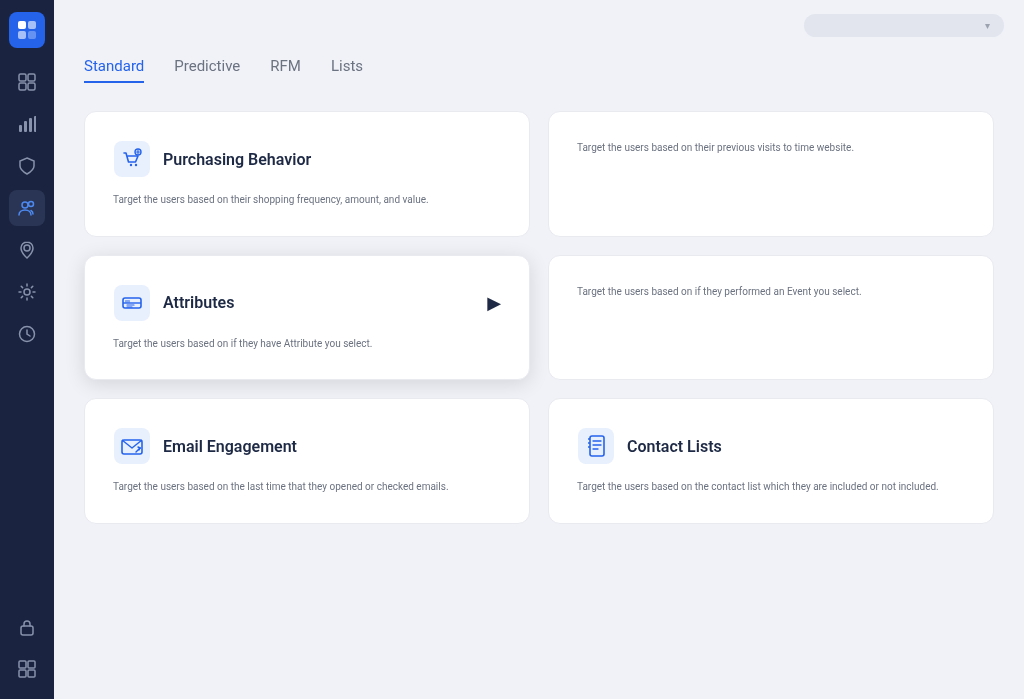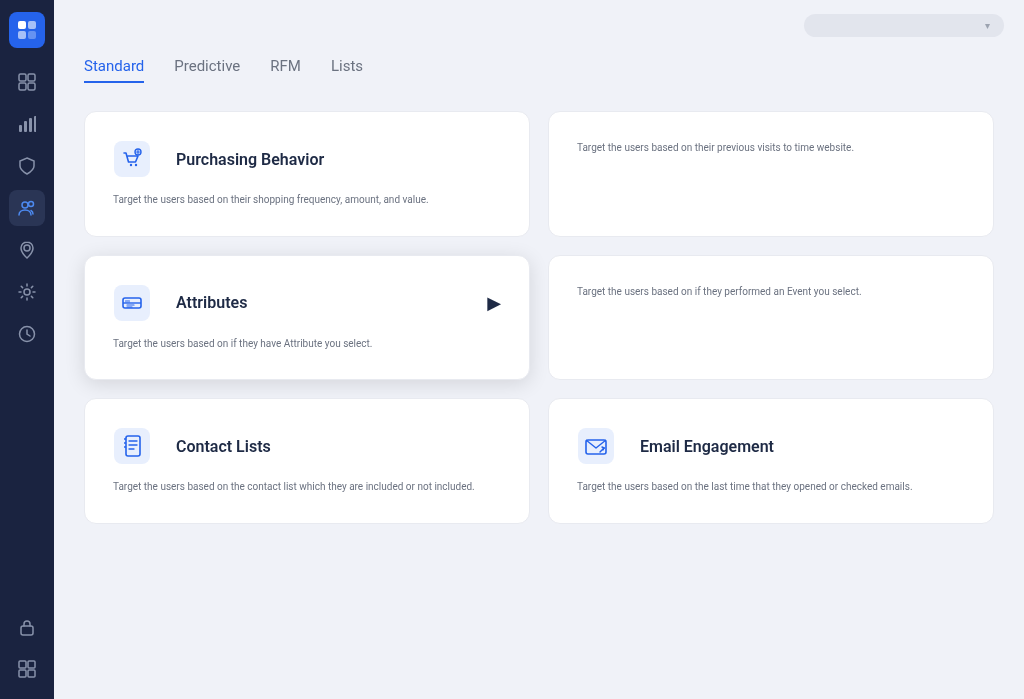--- a/index.html
+++ b/index.html
@@ -126,21 +126,21 @@
       border: 1px solid #e8eaf0;
       transition: box-shadow 0.15s;
     }
     .card.highlighted {
       box-shadow: 0 4px 20px rgba(0,0,0,0.12);
     }
 
     .card-header {
       display: flex;
       align-items: center;
-      gap: 25px;
+      gap: 12px;
       margin-bottom: 14px;
     }
     .card-icon {
       width: 38px;
       height: 38px;
       display: flex;
       align-items: center;
       justify-content: center;
       flex-shrink: 0;
     }
@@ -314,46 +314,46 @@
 
       <div class="card">
         <p class="card-description">Target the users based on if they performed an Event you select.</p>
       </div>
 
       <div class="card">
         <div class="card-header">
           <div class="card-icon">
             <svg width="36" height="36" viewBox="0 0 36 36" fill="none">
               <rect x="0" y="0" width="36" height="36" rx="8" fill="#e8effd"></rect>
+              <rect x="8" y="12" width="20" height="14" rx="2" stroke="#2563eb" stroke-width="1.6" fill="none"></rect>
+              <polyline points="8,12 18,20 28,12" stroke="#2563eb" stroke-width="1.4" fill="none" stroke-linejoin="round"></polyline>
+              <path d="M22 24 L26 20" stroke="#2563eb" stroke-width="1.4" stroke-linecap="round"></path>
+              <path d="M26 20 L24 19" stroke="#2563eb" stroke-width="1.4" stroke-linecap="round"></path>
+              <path d="M26 20 L25 22" stroke="#2563eb" stroke-width="1.4" stroke-linecap="round"></path>
+            </svg>
+          </div>
+          <span class="card-title">Email Engagement</span>
+        </div>
+        <p class="card-description">Target the users based on the last time that they opened or checked emails.</p>
+      </div>
+
+      <div class="card">
+        <div class="card-header">
+          <div class="card-icon">
+            <svg width="36" height="36" viewBox="0 0 36 36" fill="none">
+              <rect x="0" y="0" width="36" height="36" rx="8" fill="#e8effd"></rect>
               <rect x="12" y="8" width="14" height="20" rx="2" stroke="#2563eb" stroke-width="1.6" fill="none"></rect>
               <line x1="15" y1="13" x2="23" y2="13" stroke="#2563eb" stroke-width="1.3" stroke-linecap="round"></line>
               <line x1="15" y1="17" x2="23" y2="17" stroke="#2563eb" stroke-width="1.3" stroke-linecap="round"></line>
               <line x1="15" y1="21" x2="20" y2="21" stroke="#2563eb" stroke-width="1.3" stroke-linecap="round"></line>
               <line x1="10" y1="11" x2="12" y2="11" stroke="#2563eb" stroke-width="1.3"></line>
               <line x1="10" y1="15" x2="12" y2="15" stroke="#2563eb" stroke-width="1.3"></line>
               <line x1="10" y1="19" x2="12" y2="19" stroke="#2563eb" stroke-width="1.3"></line>
             </svg>
           </div>
           <span class="card-title">Contact Lists</span>
         </div>
         <p class="card-description">Target the users based on the contact list which they are included or not included.</p>
       </div>
 
-      <div class="card">
-        <div class="card-header">
-          <div class="card-icon">
-            <svg width="36" height="36" viewBox="0 0 36 36" fill="none">
-              <rect x="0" y="0" width="36" height="36" rx="8" fill="#e8effd"></rect>
-              <rect x="8" y="12" width="20" height="14" rx="2" stroke="#2563eb" stroke-width="1.6" fill="none"></rect>
-              <polyline points="8,12 18,20 28,12" stroke="#2563eb" stroke-width="1.4" fill="none" stroke-linejoin="round"></polyline>
-              <path d="M22 24 L26 20" stroke="#2563eb" stroke-width="1.4" stroke-linecap="round"></path>
-              <path d="M26 20 L24 19" stroke="#2563eb" stroke-width="1.4" stroke-linecap="round"></path>
-              <path d="M26 20 L25 22" stroke="#2563eb" stroke-width="1.4" stroke-linecap="round"></path>
-            </svg>
-          </div>
-          <span class="card-title">Email Engagement</span>
-        </div>
-        <p class="card-description">Target the users based on the last time that they opened or checked emails.</p>
-      </div>
-
     </div>
   </div>
 </div>
 
 </body></html>

